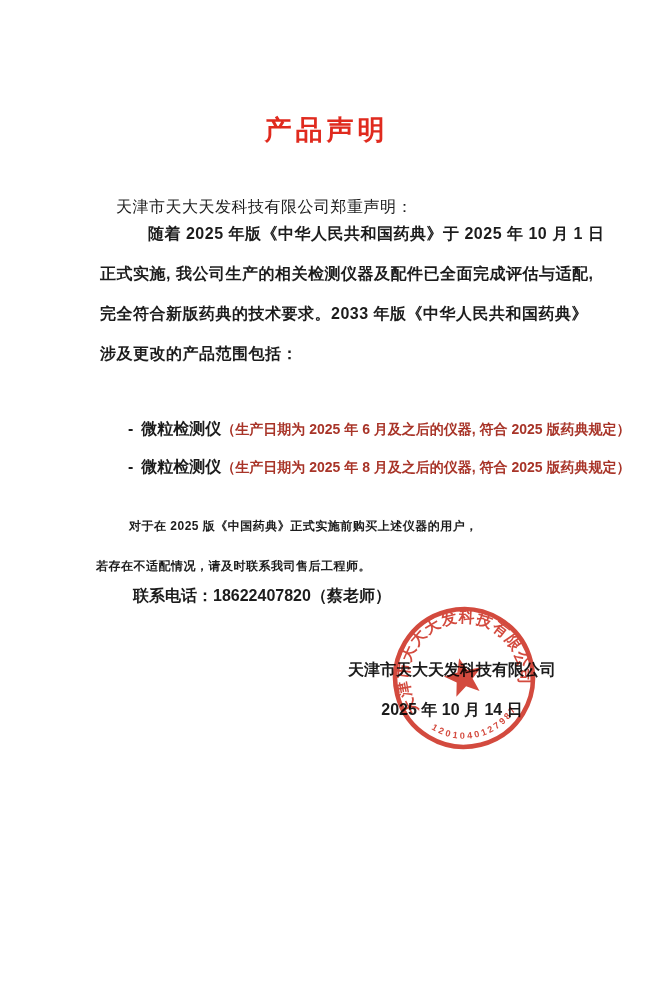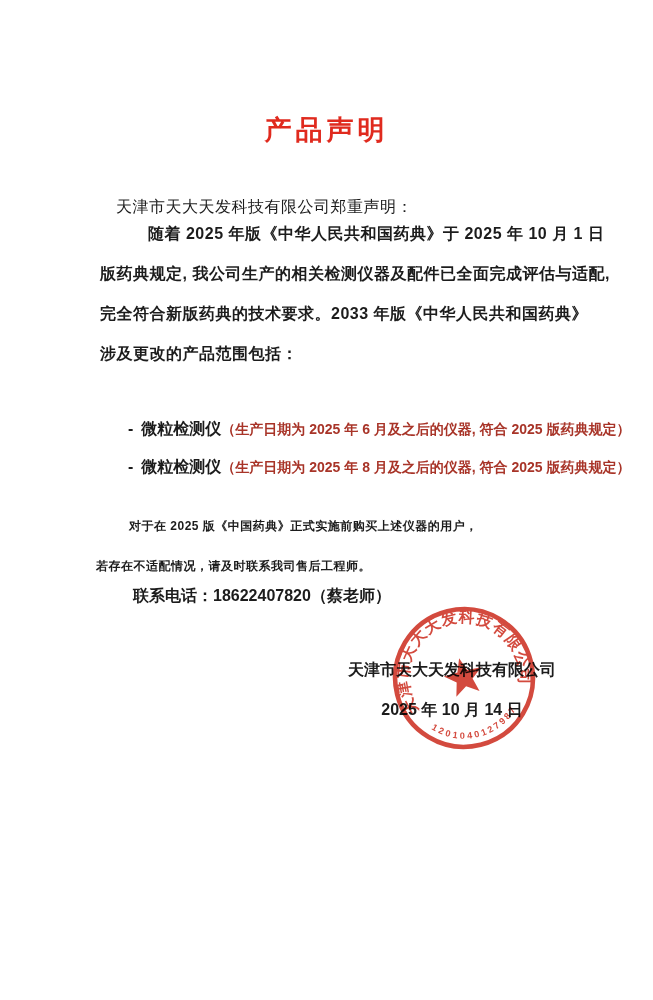--- a/index.html
+++ b/index.html
@@ -96,21 +96,21 @@
 <body>
 
 <div class="page">
 
   <div class="doc-title">产品声明</div>
 
   <div class="opening">天津市天大天发科技有限公司郑重声明：</div>
 
   <div class="para1">
     <div class="line">随着 2025 年版《中华人民共和国药典》于 2025 年 10 月 1 日</div>
-    <div class="line">版药典规定, 我公司生产的相关检测仪器及配件已全面完成评估与适配,</div>
+    <div class="line">正式实施, 我公司生产的相关检测仪器及配件已全面完成评估与适配,</div>
     <div class="line">完全符合新版药典的技术要求。2033 年版《中华人民共和国药典》</div>
     <div class="line">涉及更改的产品范围包括：</div>
   </div>
 
   <div class="products">
     <div class="product-line">
       <span class="product-bullet">-</span><span class="product-name">微粒检测仪</span><span class="product-note">（生产日期为 2025 年 6 月及之后的仪器, 符合 2025 版药典规定）</span>
     </div>
     <div class="product-line">
       <span class="product-bullet">-</span><span class="product-name">微粒检测仪</span><span class="product-note">（生产日期为 2025 年 8 月及之后的仪器, 符合 2025 版药典规定）</span>

